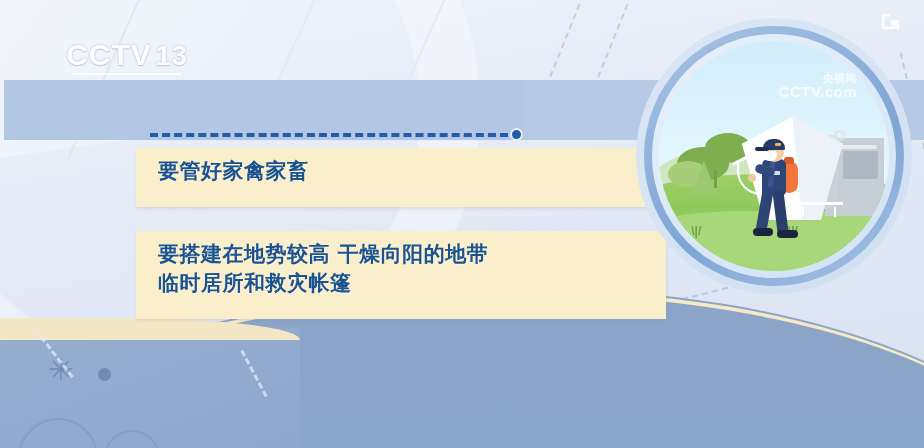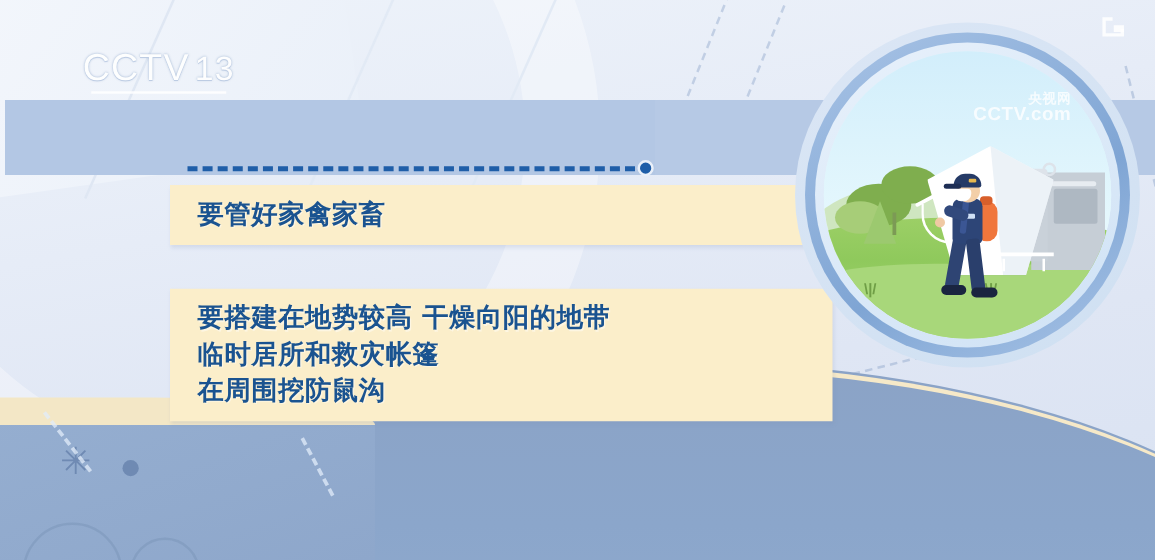--- a/index.html
+++ b/index.html
@@ -86,21 +86,21 @@
     border-top:3px dashed rgba(226,236,250,.75);
   }
 
   
   .cctv-logo{
     position:absolute; left:52px; top:38px;
     width:150px; text-align:center;
     user-select:none;
   }
   .cctv-logo .row1{
-    font-size:30px; letter-spacing:1px; font-weight:400;
+    font-size:30px; letter-spacing:1px; font-weight:700;
     color:#ffffff; opacity:.92;
     text-shadow:0 1px 0 #b9c9e2, 0 0 2px rgba(120,150,190,.8);
     white-space:nowrap;
   }
   .cctv-logo .row1 .num{ font-size:27px; margin-left:4px; }
   .cctv-logo .underbar{
     width:108px; height:2px; margin:1px auto 0;
     background:rgba(255,255,255,.85);
   }
   .cctv-logo .row2{
@@ -146,21 +146,21 @@
     position:absolute; left:510px; top:128px;
     width:13px; height:13px; border-radius:50%;
     background:#1f5ea8; border:2px solid #eaf0f9;
   }
 
   
   .card{
     position:absolute; left:136px;
     width:530px;
     background:#fbeeca;
-    padding:9px 0 10px 22px;
+    padding:9px 0 21px 22px;
     box-shadow:1px 2px 3px rgba(120,140,175,.18);
   }
   .card .line{
     color:#1a5390;
     font-size:21px; font-weight:700; line-height:1.38;
     letter-spacing:.5px;
     white-space:nowrap;
     font-family:"DejaVu Sans","Liberation Sans",sans-serif;
     text-shadow:1px 1px 0 rgba(255,255,255,.45);
   }
@@ -335,21 +335,20 @@
   <div class="title-dash"></div>
   <div class="title-dot"></div>
 
   <div class="card" style="top:148px;">
     <div class="line">要管好家禽家畜</div>
   </div>
 
   <div class="card" style="top:231px;">
     <div class="line">要搭建在地势较高  干燥向阳的地带</div>
     <div class="line">临时居所和救灾帐篷</div>
-    <div class="line">在周围挖防鼠沟</div>
   </div>
 
 
   <div class="circle-wrap">
     <div class="ring-outer"></div>
     <div class="ring-mid"></div>
     <div class="ring-inner"></div>
 
     <div class="scene">
       <div class="sky"></div>

